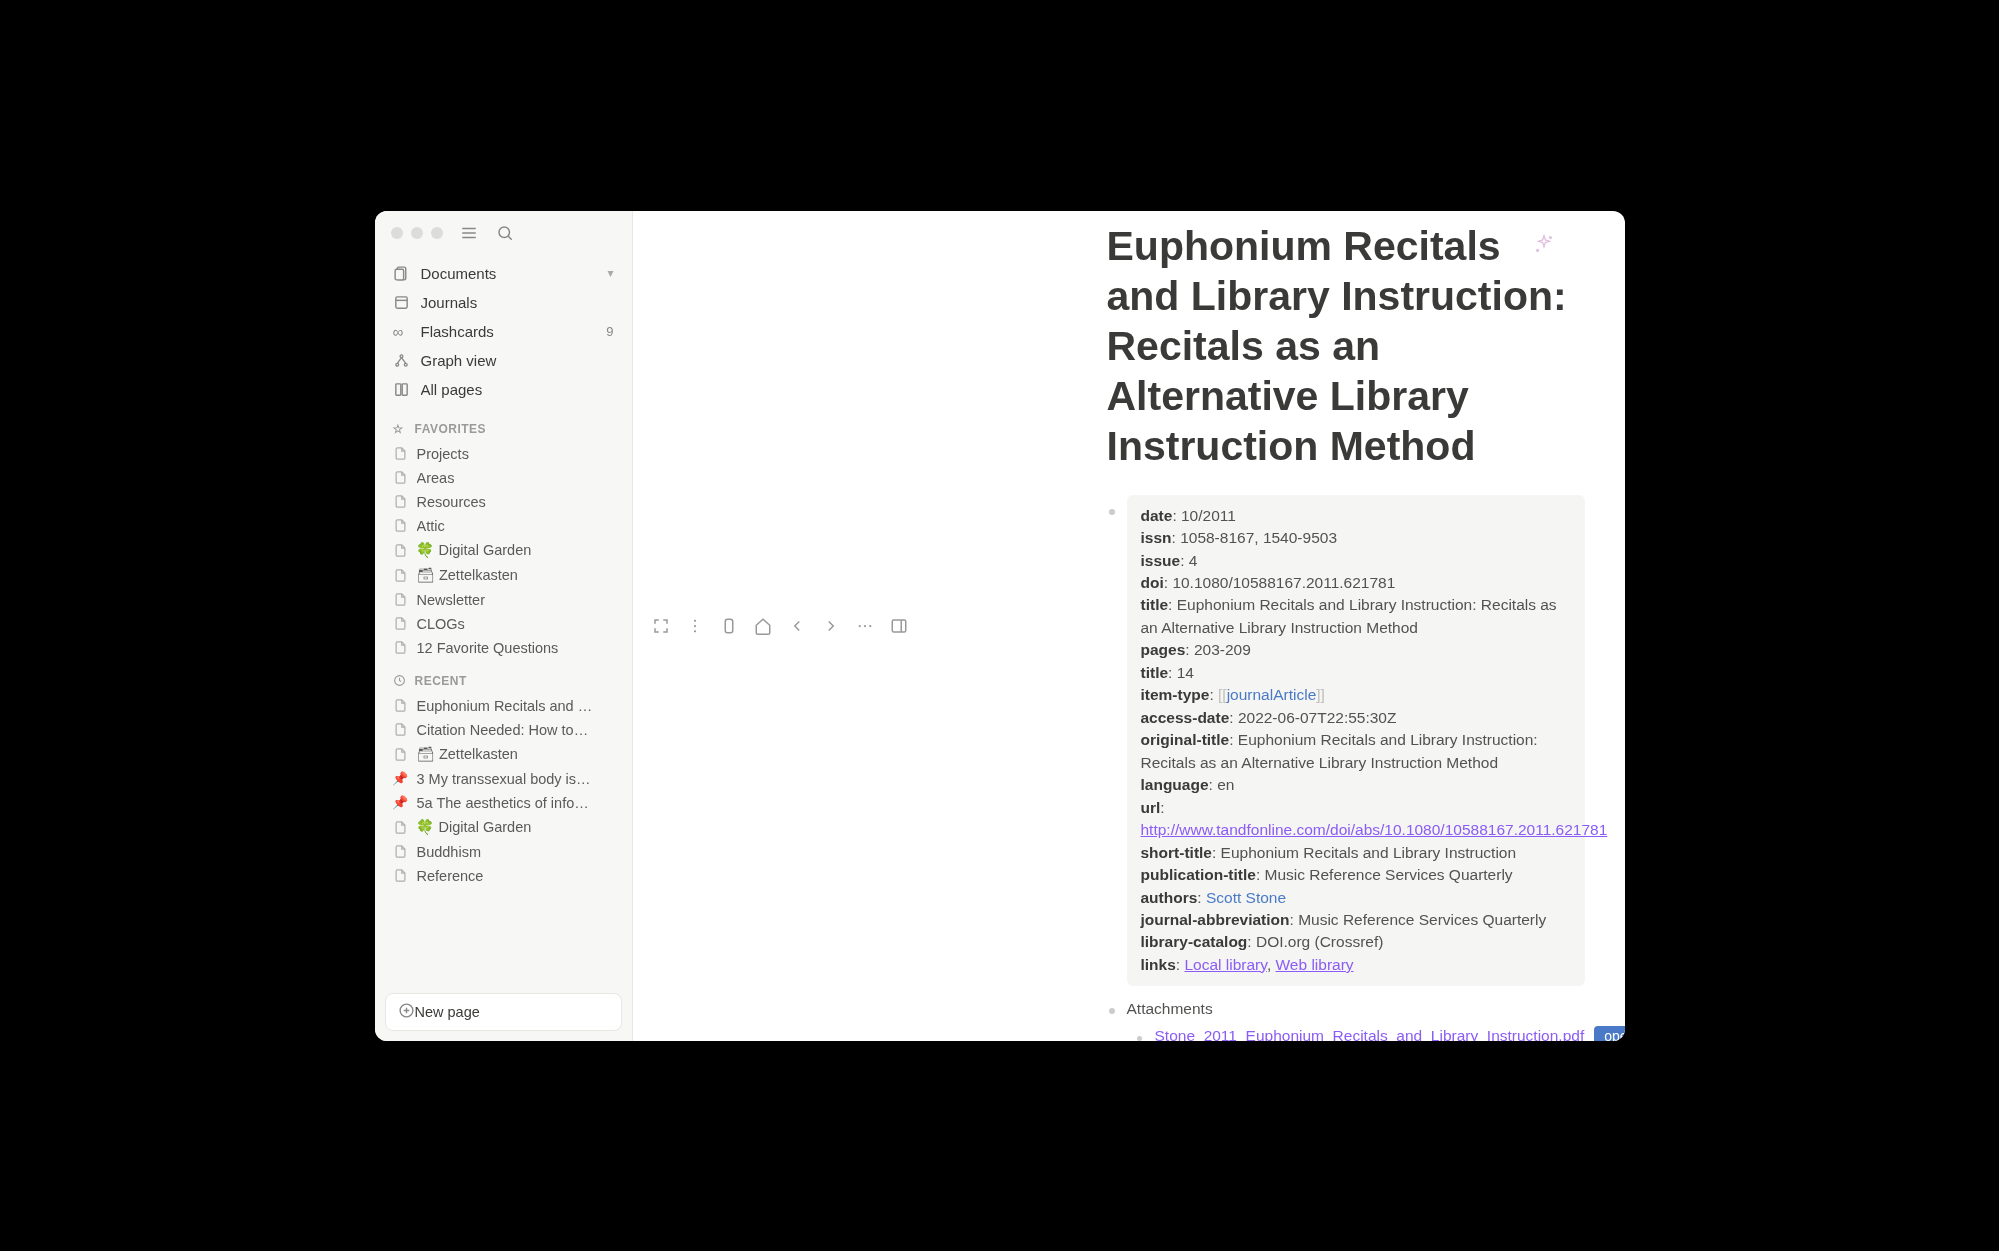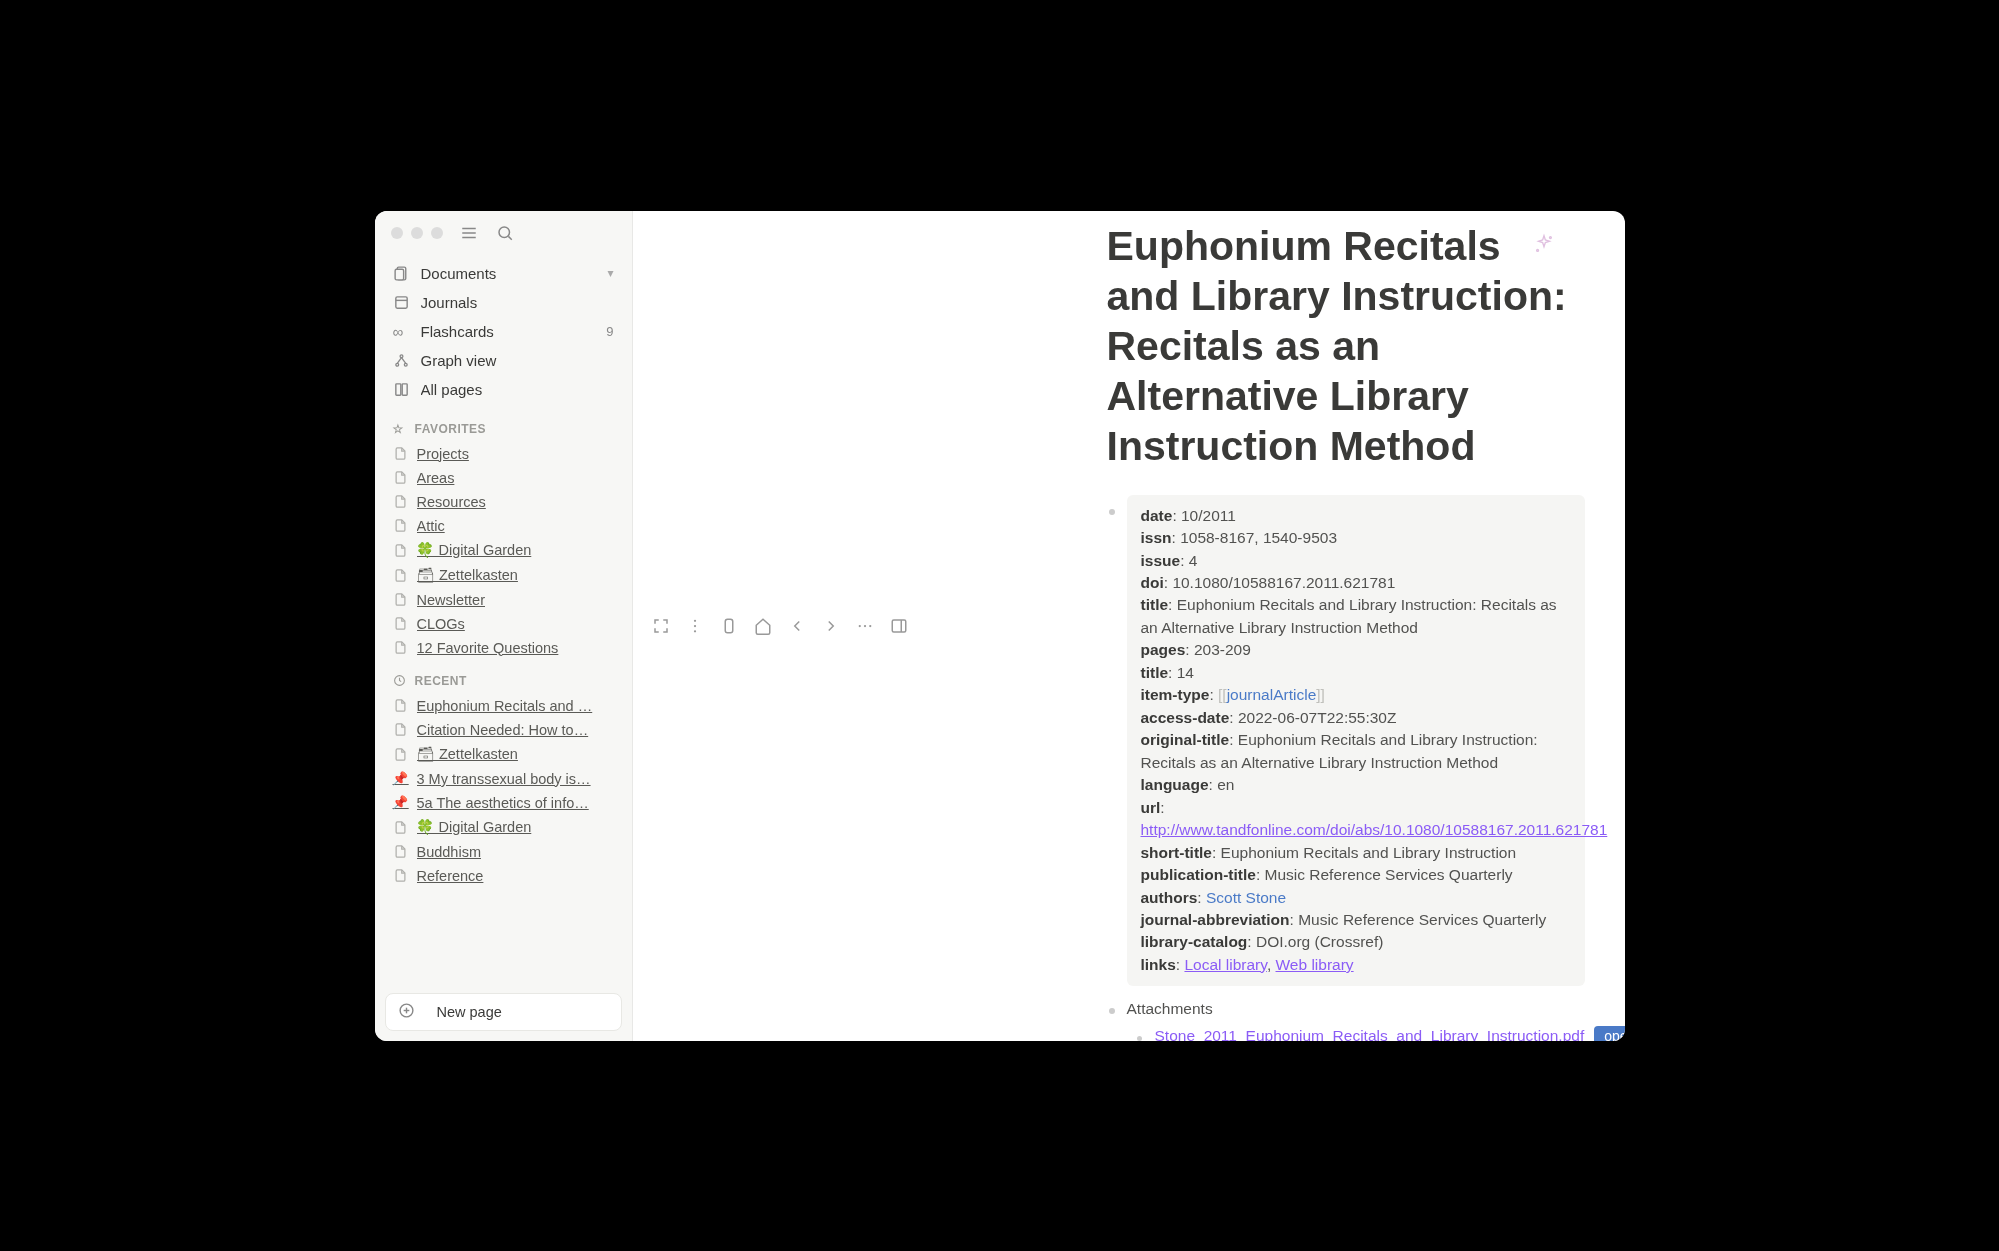--- a/index.html
+++ b/index.html
@@ -71,32 +71,31 @@
     }
     .section-header .icon { width: 14px; display: flex; }
     .page-item {
       display: flex;
       align-items: center;
       gap: 8px;
       padding: 4px 18px;
       cursor: pointer;
       color: #5a5a56;
       font-size: 14.5px;
-      text-decoration: underline;
     }
     .page-item .icon { width: 16px; display: flex; align-items: center; color: #b0b0ac; flex-shrink: 0; }
     .page-item .label { flex: 1; white-space: nowrap; overflow: hidden; text-overflow: ellipsis; }
     .sidebar-content { flex: 1; overflow-y: auto; }
     .sidebar-bottom {
       padding: 10px;
     }
     .new-page-btn {
       display: flex;
       align-items: center;
-      gap: 22px;
+      gap: 0;
       padding: 8px 12px;
       border-radius: 8px;
       background: #fff;
       border: 1px solid #e8e8e4;
       cursor: pointer;
       color: #3a3a38;
       font-size: 14.5px;
       width: 100%;
     }
     .main {

